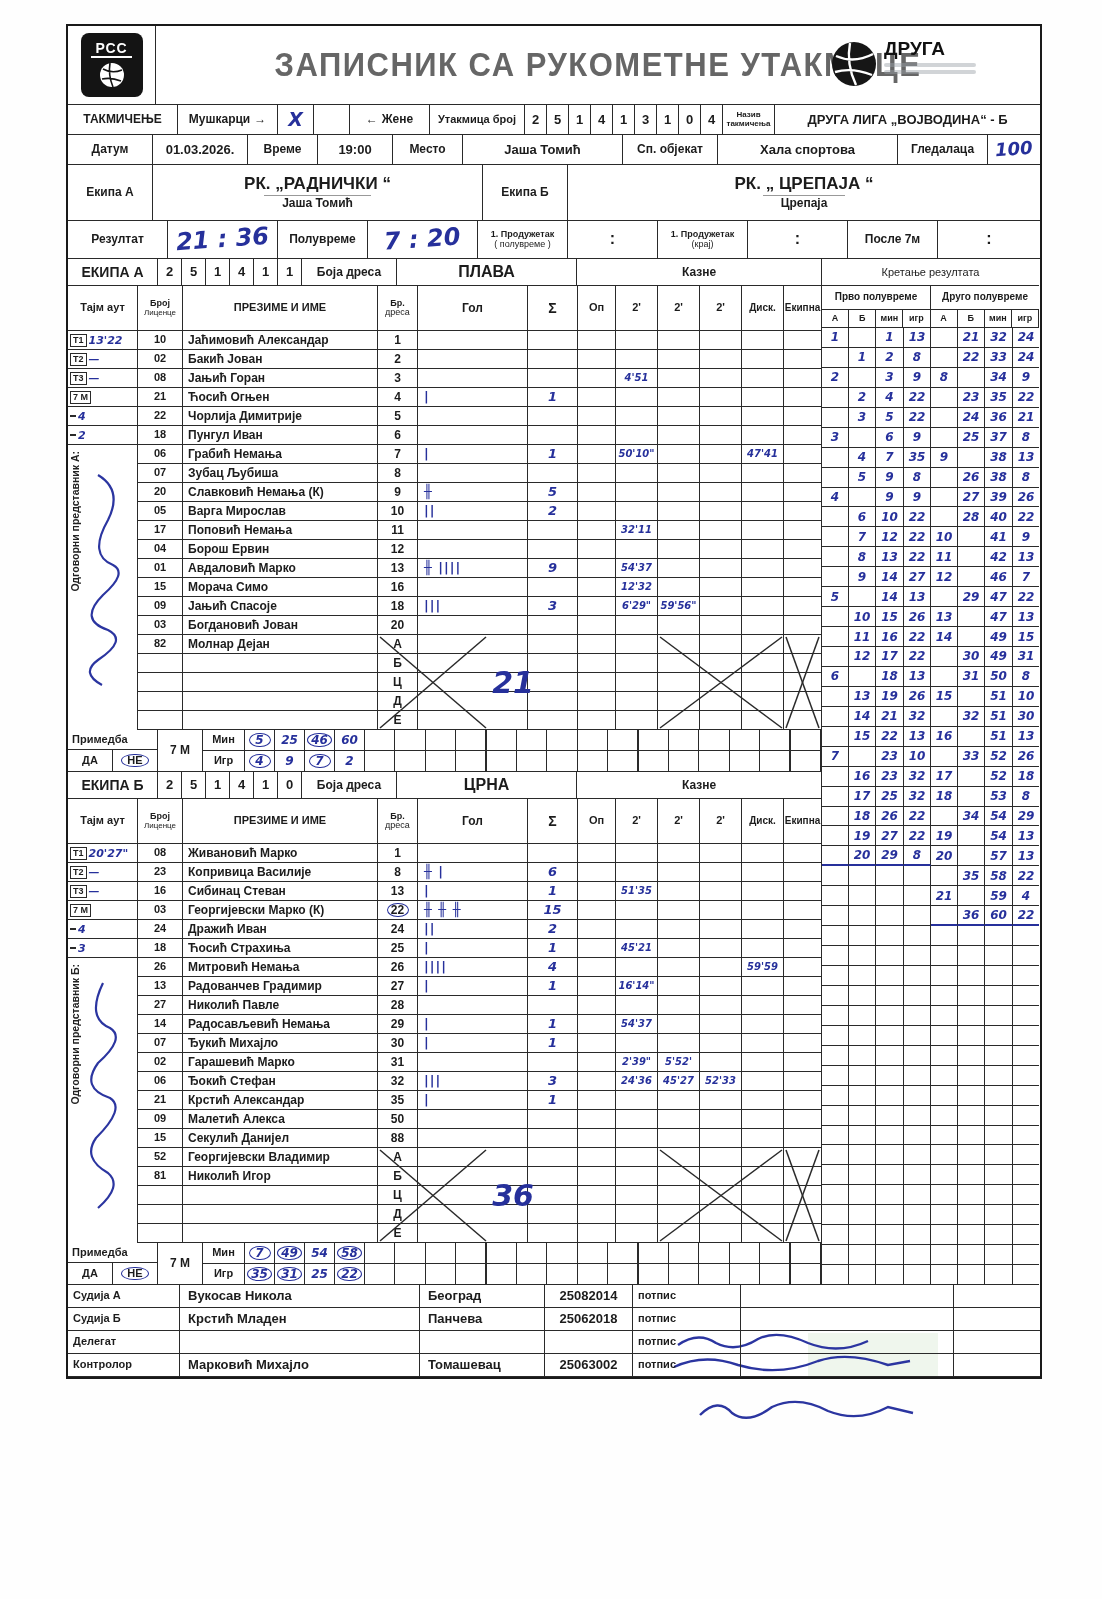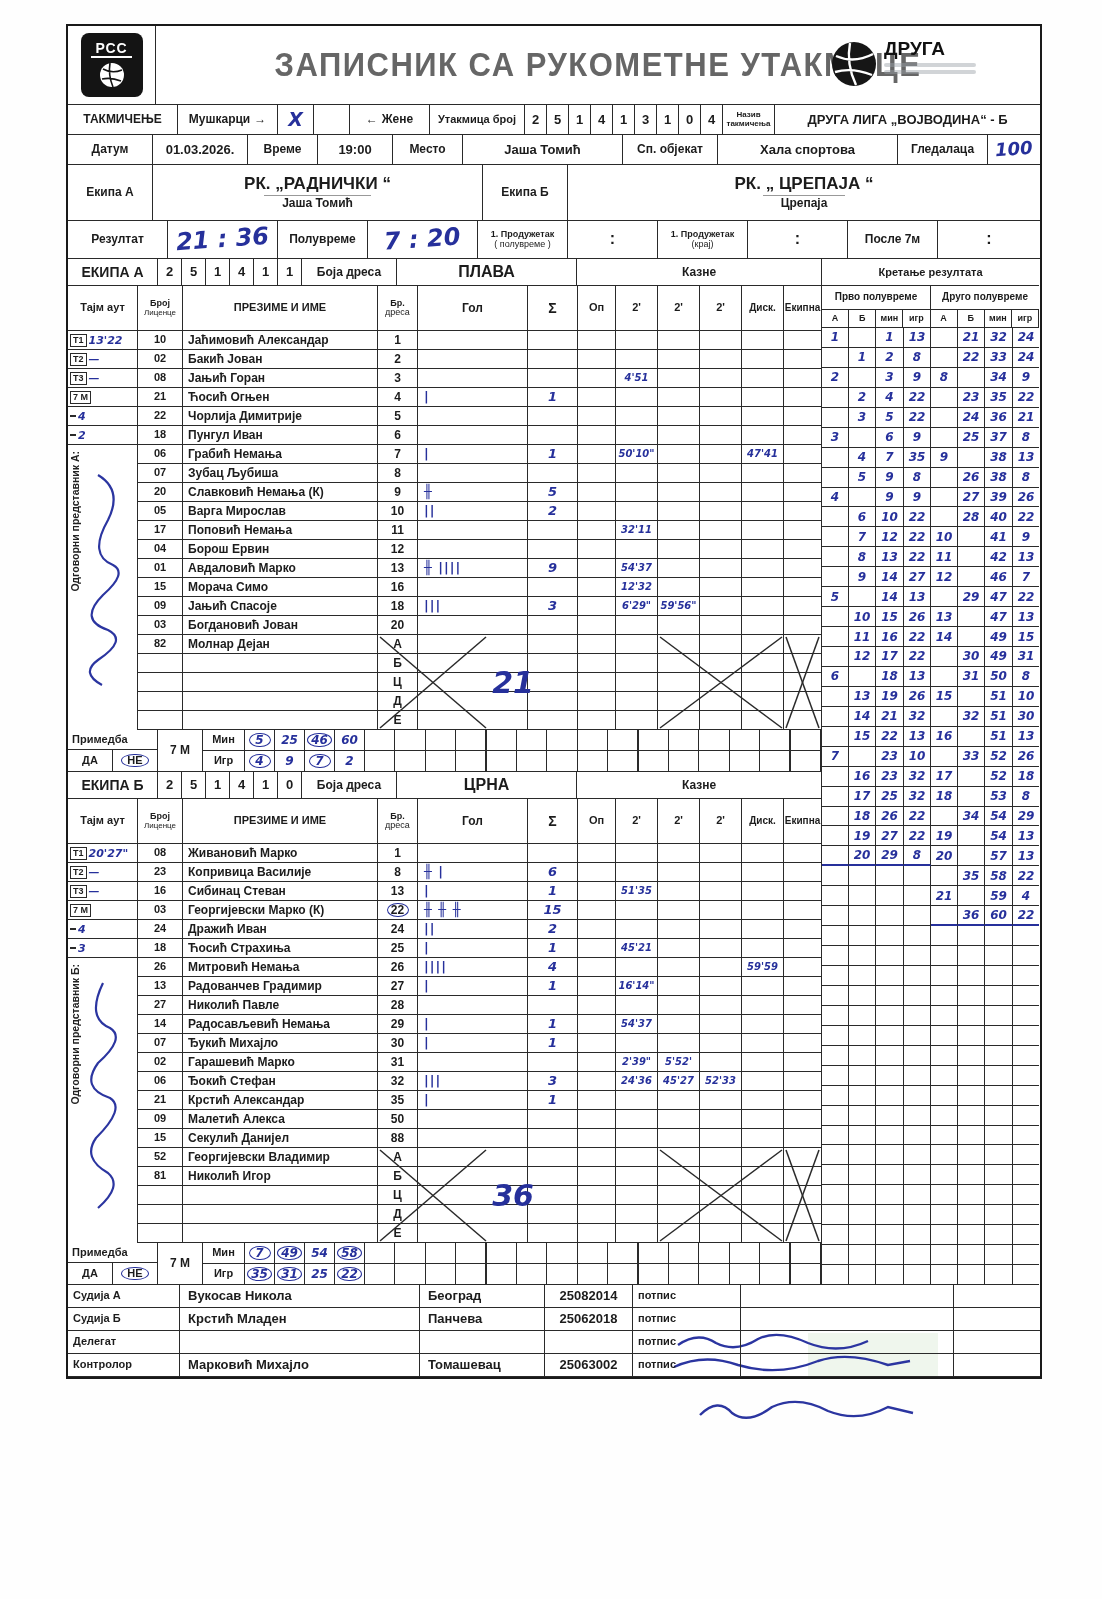--- a/index.html
+++ b/index.html
@@ -70,21 +70,21 @@
   .minIgr div{flex:1;display:flex;align-items:center;justify-content:center;font-size:11px;font-weight:bold;box-sizing:border-box;}
   .minIgr div:first-child{border-bottom:1.2px solid #2a2a2a;}
   .pairCell{flex-direction:column;align-items:stretch;padding:0;}
   .pairCell div{flex:1;display:flex;align-items:center;justify-content:center;font-size:12px;box-sizing:border-box;}
   .pairCell div:first-child{border-bottom:1.2px solid #2a2a2a;}
   .emptyGrid{background:
       repeating-linear-gradient(90deg, transparent 0 29.2px, #2a2a2a 29.2px 30.4px),
       linear-gradient(#2a2a2a,#2a2a2a) 0 50%/100% 1.2px no-repeat;}
   
   .sc-hdr{height:27px;border-bottom:1.2px solid #2a2a2a;display:flex;align-items:center;justify-content:center;
-          font-size:11px;font-weight:bold;box-sizing:border-box;}
+          font-size:11px;font-weight:normal;box-sizing:border-box;}
   .sc-halves{height:24px;display:flex;box-sizing:border-box;}
   .sc-halves .c{height:24px;font-size:10px;font-weight:bold;}
   .sc-sub{height:18px;display:flex;}
   .sc-sub .c{height:18px;font-size:9px;font-weight:bold;}
   #score-rows{flex:1;display:flex;flex-direction:column;}
   .srow{flex:1;display:flex;}
   .srow .sc{box-sizing:border-box;border-right:1.2px solid #2a2a2a;border-bottom:1.2px solid #2a2a2a;
             display:flex;align-items:center;justify-content:center;font-size:12px;line-height:1;overflow:hidden;}
   .srow .sc:last-child{border-right:none;}
   .w27{flex:0 0 27px;} .w28{flex:0 0 28px;}

